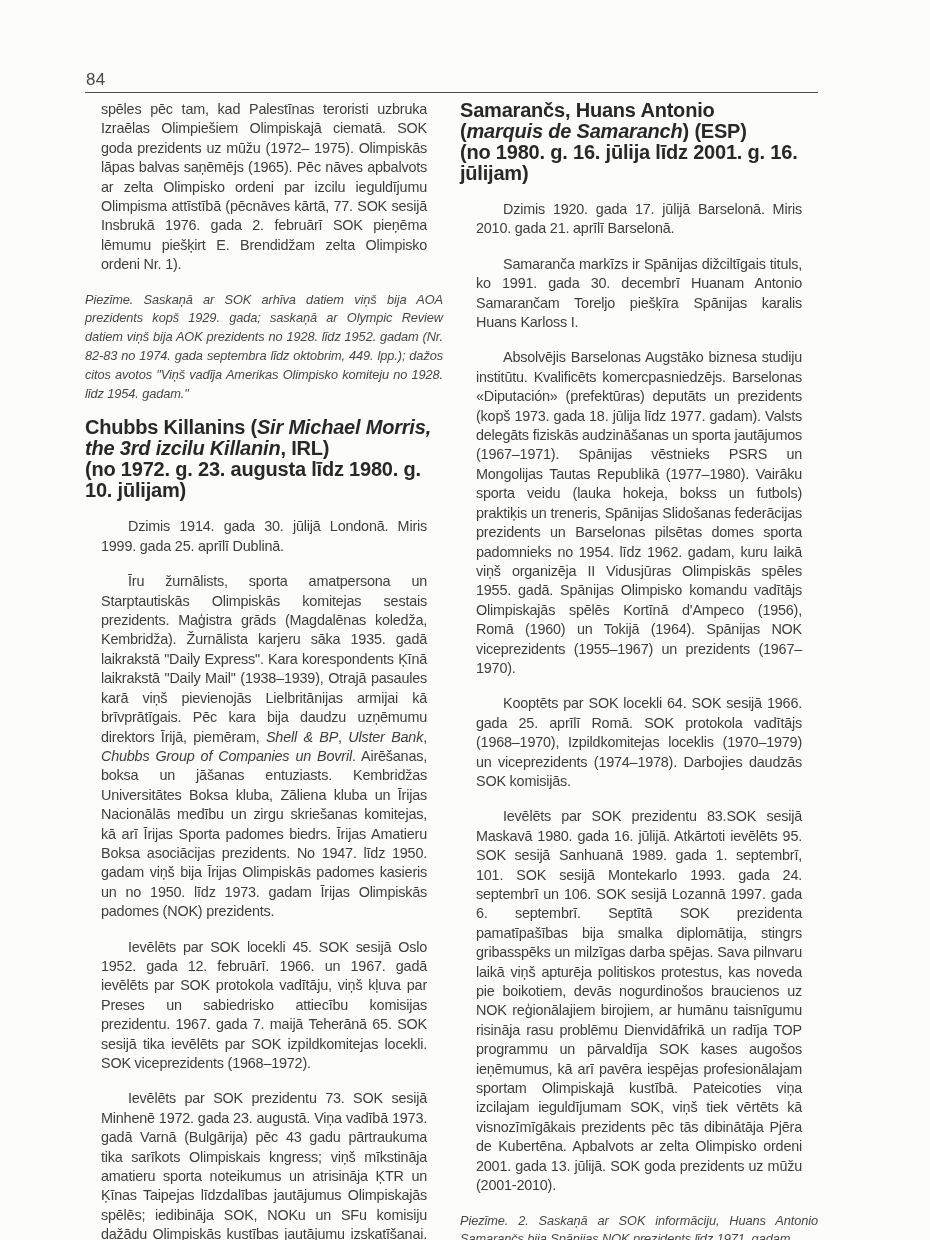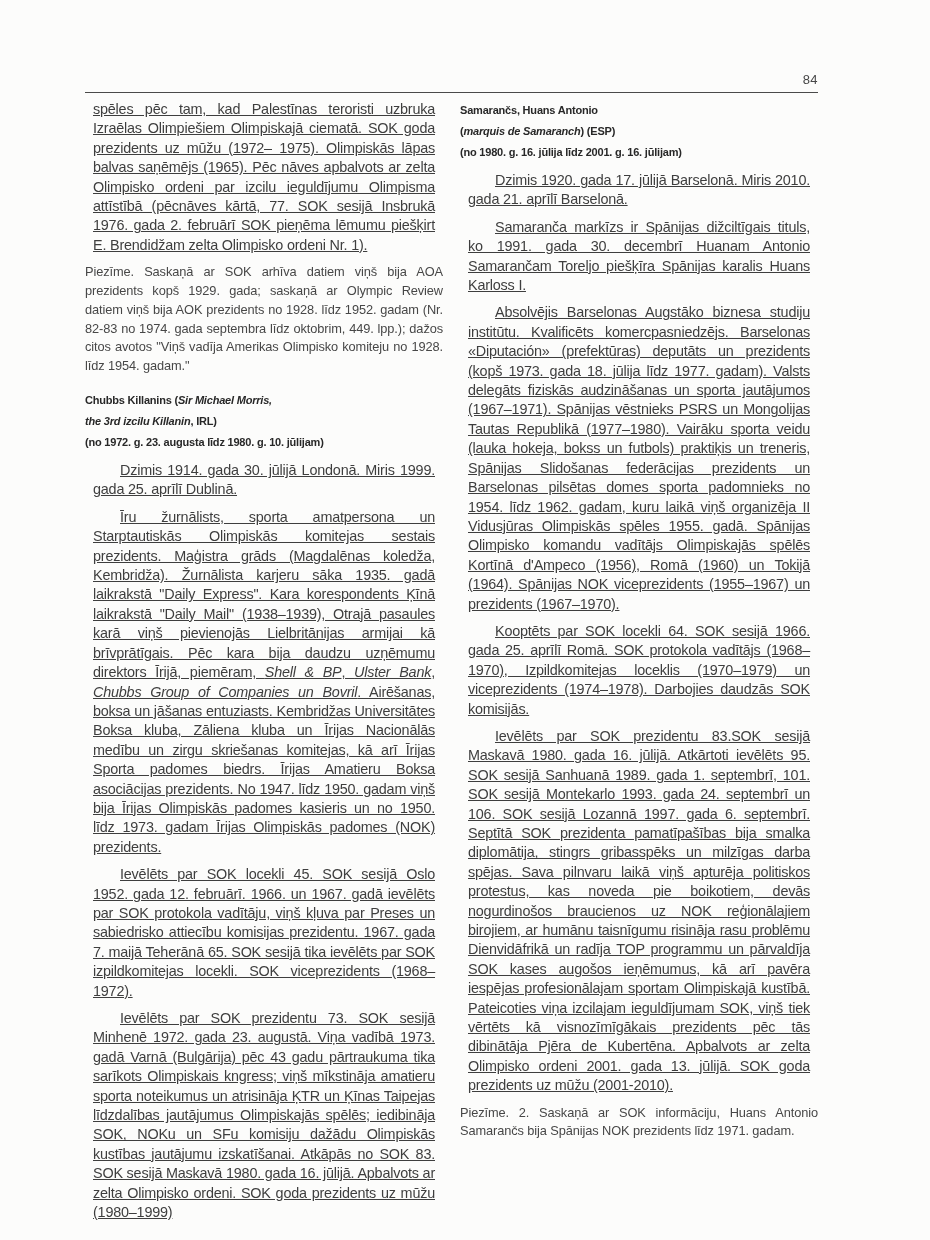--- a/index.html
+++ b/index.html
@@ -16,61 +16,60 @@
     overflow: hidden;
     box-sizing: border-box;
   }
   .content {
     position: absolute;
     left: 85px;
     top: 72px;
     width: 733px;
   }
   .pageno {
-    font-size: 13px;
+    font-size: 17px;
     line-height: 16px;
     color: #474747;
     letter-spacing: 0.4px;
     margin: 0 0 4px 1px;
-    text-align: right;
   }
   .rule {
     width: 100%;
     border-bottom: 1.5px solid #4a4a4a;
   }
   .columns {
     display: flex;
     gap: 17px;
     margin-top: 7px;
   }
   .col {
     width: 358px;
   }
   .col > :first-child { margin-top: 0; }
   p.body {
-    margin: 8px;
+    margin: 16px;
     font-size: 14.4px;
     line-height: 19.4px;
     color: #3e3e3e;
     text-align: justify;
     letter-spacing: -0.2px;
-    text-decoration: underline;
   }
   p.indent { text-indent: 27px; }
   p.note {
     margin: 8px 0 0 0;
     font-size: 12.8px;
     line-height: 18.8px;
+    font-style: italic;
     color: #474747;
     text-align: justify;
     letter-spacing: -0.1px;
   }
   .heading {
     margin: 14px 0 2px 0;
-    font-size: 11px;
+    font-size: 20px;
     line-height: 21px;
     font-weight: 700;
     color: #282828;
     letter-spacing: -0.2px;
   }
   .heading .hline { display: block; }
   span.it { font-style: italic; }
 </style>
 </head>
 <body>

